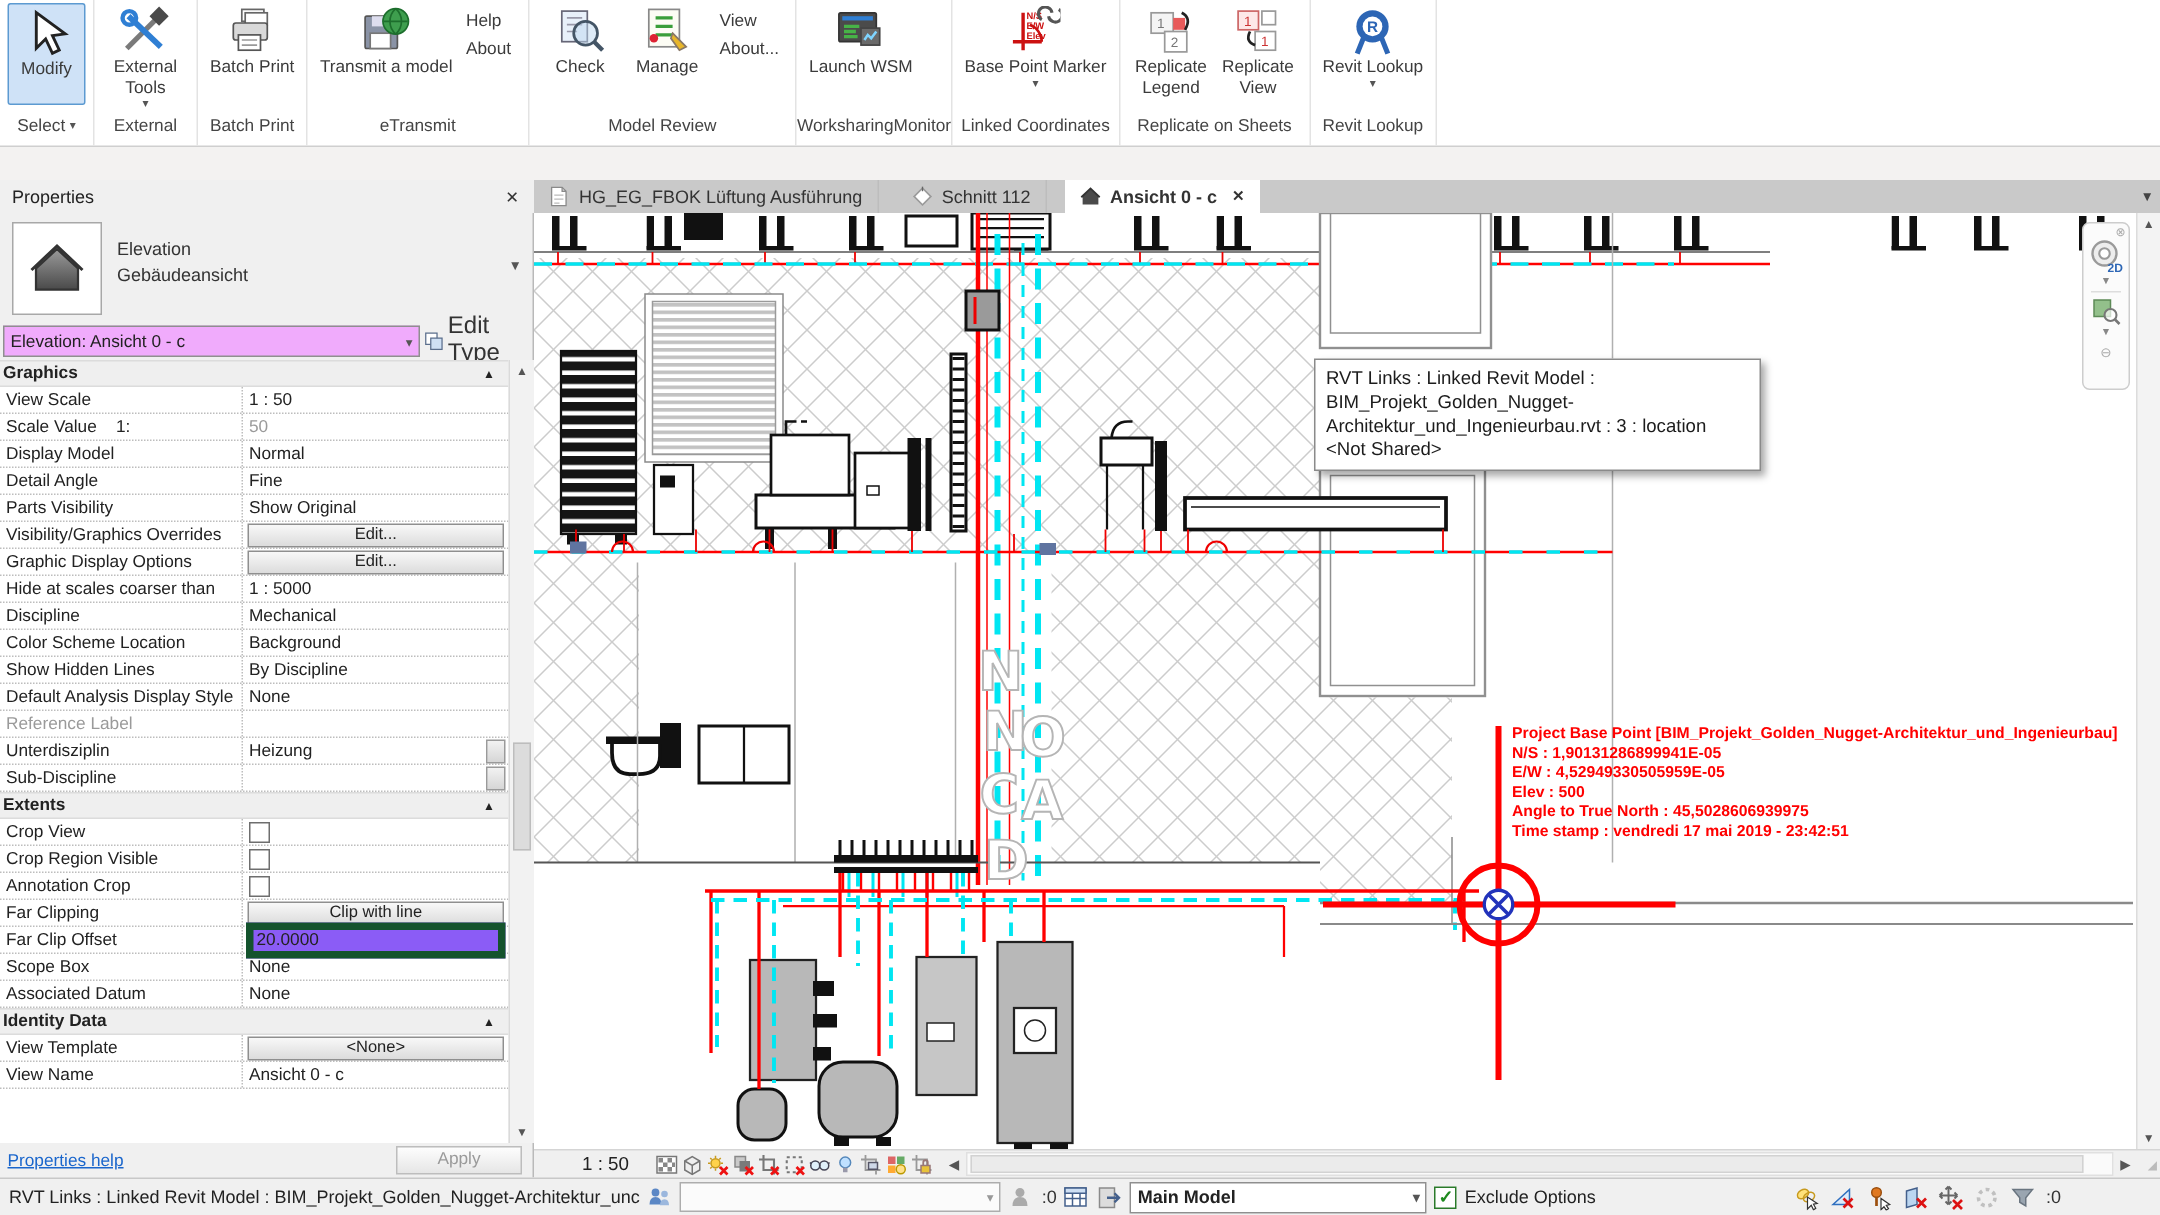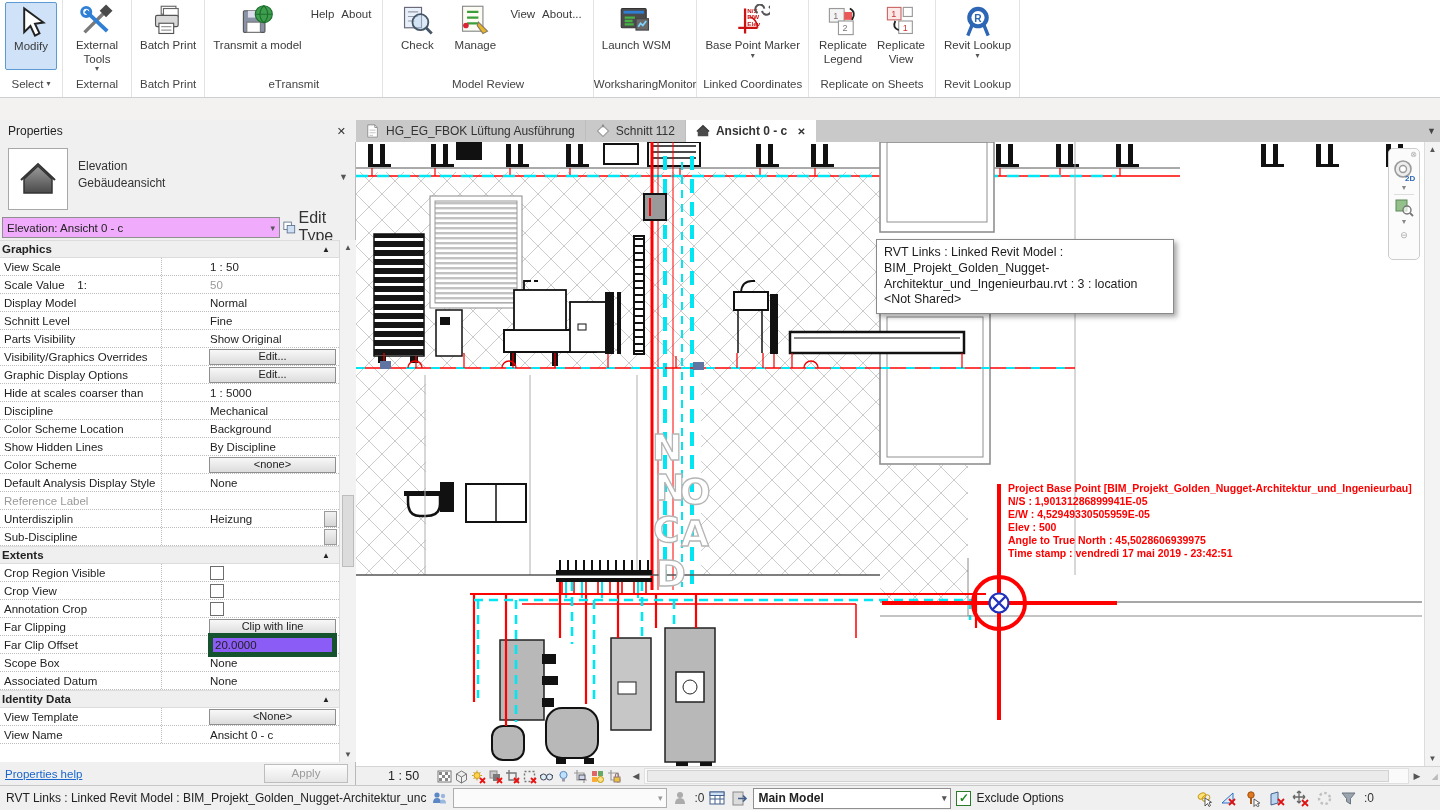--- a/index.html
+++ b/index.html
@@ -9,32 +9,32 @@
     border-bottom:1px solid #cfcfcf;display:flex;align-items:stretch;}
   .rpanel{display:flex;flex-direction:column;border-right:1px solid #e3e3e3;}
   .rbody{display:flex;flex-direction:row;align-items:flex-start;padding:2px 5px;height:74px;box-sizing:border-box;}
   .rbtn{min-width:52px;padding:0 3px;display:flex;flex-direction:column;align-items:center;
     font-size:11.5px;color:#3b3b3b;text-align:center;cursor:default;}
   .rbtn .ric{width:34px;height:34px;margin:2px 0 1px 0;}
   .rbtn .ric svg{width:100%;height:100%;}
   .rlabel div{line-height:1.18;white-space:nowrap;}
   .rarrow{font-size:8px;color:#555;line-height:6px;}
   .rbtn.hl{background:#cfe2f7;border:1px solid #5c9ad1;border-radius:2px;height:68px;box-sizing:border-box;}
-  .rstack{display:flex;flex-direction:row;gap:7px;padding:6px 6px 0 6px;align-items:flex-start;}
+  .rstack{display:flex;flex-direction:column;gap:7px;padding:6px 6px 0 6px;align-items:flex-start;}
   .rstackitem{font-size:11.5px;color:#3b3b3b;white-space:nowrap;}
   .rplabel{height:19px;display:flex;align-items:center;justify-content:center;
     font-size:11.5px;color:#444;gap:3px;}
   .rplarrow{font-size:8px;color:#555;}
   
   #props-header{position:absolute;left:0;top:120px;width:356px;height:22px;background:#f0f0f0;
     display:flex;align-items:center;font-size:12px;border-bottom:1px solid #e0e0e0;}
   #props-header .title{padding-left:8px;flex:1;}
   #props-header .close{padding-right:10px;font-size:11px;color:#333;cursor:default;}
   #view-tabs{position:absolute;left:356px;top:120px;width:1084px;height:22px;background:#c9c9c9;
-    display:flex;align-items:stretch;}
+    display:flex;align-items:stretch;gap:12px;}
   .vtab{display:flex;align-items:center;gap:6px;padding:0 10px;font-size:12px;color:#333;
     border-right:1px solid #bdbdbd;cursor:default;}
   .vtab svg{width:14px;height:14px;}
   .vtab.active{background:#fff;font-weight:bold;border-right:none;}
   .vtab .tclose{font-size:10px;margin-left:4px;font-weight:bold;}
   #tab-dd{position:absolute;right:4px;top:0;height:22px;display:flex;align-items:center;
     font-size:9px;color:#444;}
   
   #propspanel{position:absolute;left:0;top:142px;width:356px;height:643px;background:#f0f0f0;
     border-right:1px solid #b9b9b9;box-sizing:border-box;font-size:11.5px;}
@@ -47,21 +47,21 @@
   #combo-row{position:absolute;left:0;top:74px;width:356px;height:24px;}
   #inst-combo{position:absolute;left:2px;top:1px;width:276px;height:19px;background:#f0abfc;
     border:1px solid #8f8f8f;display:flex;align-items:center;font-size:11.5px;}
   #inst-combo .cv{flex:1;padding-left:4px;}
   #inst-combo .ca{padding-right:4px;font-size:9px;color:#555;}
   #edit-type{position:absolute;left:283px;top:0;width:71px;height:22px;display:flex;gap:3px;
     align-items:center;font-size:16px;color:#333;}
   #edit-type svg{width:15px;height:15px;}
   #prop-rows{position:absolute;left:0;top:98px;width:339px;height:522px;background:#fff;overflow:hidden;}
   .prow{height:18px;box-sizing:border-box;display:flex;align-items:center;background:#fff;
-    border-bottom:1px dotted #bdbdbd;gap:44px;}
+    border-bottom:1px dotted #bdbdbd;}
   .plab{width:162px;height:100%;display:flex;align-items:center;padding-left:4px;box-sizing:border-box;
     border-right:1px dotted #bdbdbd;white-space:pre;overflow:hidden;}
   .plab.dim{color:#9a9a9a;}
   .pvw{flex:1;height:100%;display:flex;align-items:center;padding:0 2px;box-sizing:border-box;position:relative;}
   .pval{padding-left:2px;white-space:nowrap;}
   .pval.dim{color:#9a9a9a;}
   .pbtn{flex:1;height:14px;line-height:13px;margin:0 1px;text-align:center;font-size:11px;
     background:linear-gradient(#f8f8f8,#dcdcdc);border:1px solid #8f8f8f;}
   .pcheck{width:12px;height:12px;background:#fff;border:1px solid #6e6e6e;margin-left:2px;}
   .pinput{flex:1;height:14px;line-height:14px;background:#8b5cf6;border:5px solid #14532d;padding-left:2px;}
@@ -426,21 +426,21 @@
           <span class="pval dim">50</span>
         </div>
       </div>
       <div class="prow">
         <div class="plab">Display Model</div>
         <div class="pvw">
           <span class="pval">Normal</span>
         </div>
       </div>
       <div class="prow">
-        <div class="plab">Schnitt Level</div>
+        <div class="plab">Detail Angle</div>
         <div class="pvw">
           <span class="pval">Fine</span>
         </div>
       </div>
       <div class="prow">
         <div class="plab">Parts Visibility</div>
         <div class="pvw">
           <span class="pval">Show Original</span>
         </div>
       </div>
@@ -471,26 +471,20 @@
       <div class="prow">
         <div class="plab">Color Scheme Location</div>
         <div class="pvw">
           <span class="pval">Background</span>
         </div>
       </div>
       <div class="prow">
         <div class="plab">Show Hidden Lines</div>
         <div class="pvw">
           <span class="pval">By Discipline</span>
-        </div>
-      </div>
-      <div class="prow">
-        <div class="plab">Color Scheme</div>
-        <div class="pvw">
-          <div class="pbtn">&lt;none&gt;</div>
         </div>
       </div>
       <div class="prow">
         <div class="plab">Default Analysis Display Style</div>
         <div class="pvw">
           <span class="pval">None</span>
         </div>
       </div>
       <div class="prow">
         <div class="plab dim">Reference Label</div>
@@ -510,27 +504,27 @@
         <div class="pvw">
           <span class="pval"></span>
           <div class="pmore"></div>
         </div>
       </div>
       <div class="psec">
         <span>Extents</span>
         <span class="chev">▲</span>
       </div>
       <div class="prow">
+        <div class="plab">Crop View</div>
+        <div class="pvw">
+          <div class="pcheck"></div>
+        </div>
+      </div>
+      <div class="prow">
         <div class="plab">Crop Region Visible</div>
-        <div class="pvw">
-          <div class="pcheck"></div>
-        </div>
-      </div>
-      <div class="prow">
-        <div class="plab">Crop View</div>
         <div class="pvw">
           <div class="pcheck"></div>
         </div>
       </div>
       <div class="prow">
         <div class="plab">Annotation Crop</div>
         <div class="pvw">
           <div class="pcheck"></div>
         </div>
       </div>

